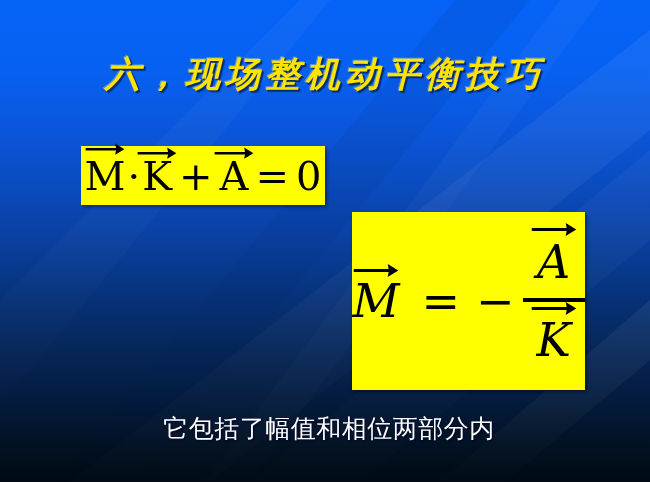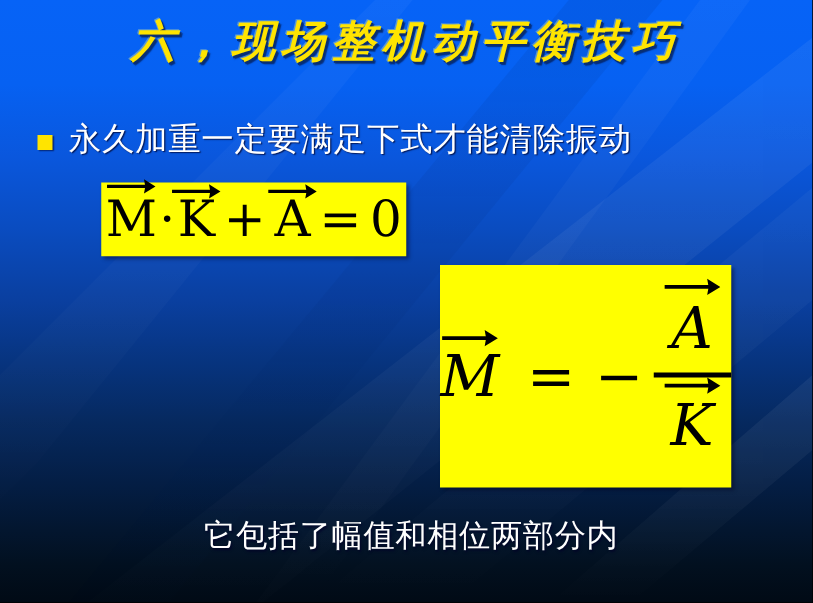--- a/index.html
+++ b/index.html
@@ -52,20 +52,21 @@
     font-weight: bold;
     font-style: italic;
     font-size: 35px;
     letter-spacing: 5px;
     line-height: 1.15;
     text-shadow:
       1px 1px 0 #0a2f70,
       2px 2px 1px rgba(0,0,30,0.55),
       -1px -1px 0 rgba(255,255,140,0.35);
     white-space: nowrap;
+    margin-top: 40px;
   }
 
   
   .bullet-row {
     position: absolute;
     left: 30px;
     top: 98px;
     display: flex;
     align-items: center;
     gap: 13px;
@@ -219,24 +220,20 @@
       <polygon points="560,0 600,0 250,482 205,482" fill="url(#streakFade2)"></polygon>
       <polygon points="650,300 650,360 505,482 440,482" fill="url(#streakFade)"></polygon>
       <polygon points="300,0 330,0 30,370 0,400 0,300" fill="url(#streakFade2)"></polygon>
     </g>
   </svg>
 
   <div class="title-wrap">
     <div class="title">六，现场整机动平衡技巧</div>
   </div>
 
-  <div class="bullet-row">
-    <span class="bullet-square"></span>
-    <span class="bullet-text">永久加重一定要满足下式才能清除振动</span>
-  </div>
 
   <div class="eq-box" id="eq-box-1">
     <div class="eq1">
       <span class="vec up-high">
         <span class="sym">M</span>
         <svg class="arrow" viewBox="0 0 40 14" preserveAspectRatio="none" xmlns="http://www.w3.org/2000/svg">
           <line x1="1" y1="8" x2="34" y2="8" stroke="#000" stroke-width="2.2"></line>
           <polygon points="39,8 30,3 31,8 30,13" fill="#000"></polygon>
         </svg>
       </span>

